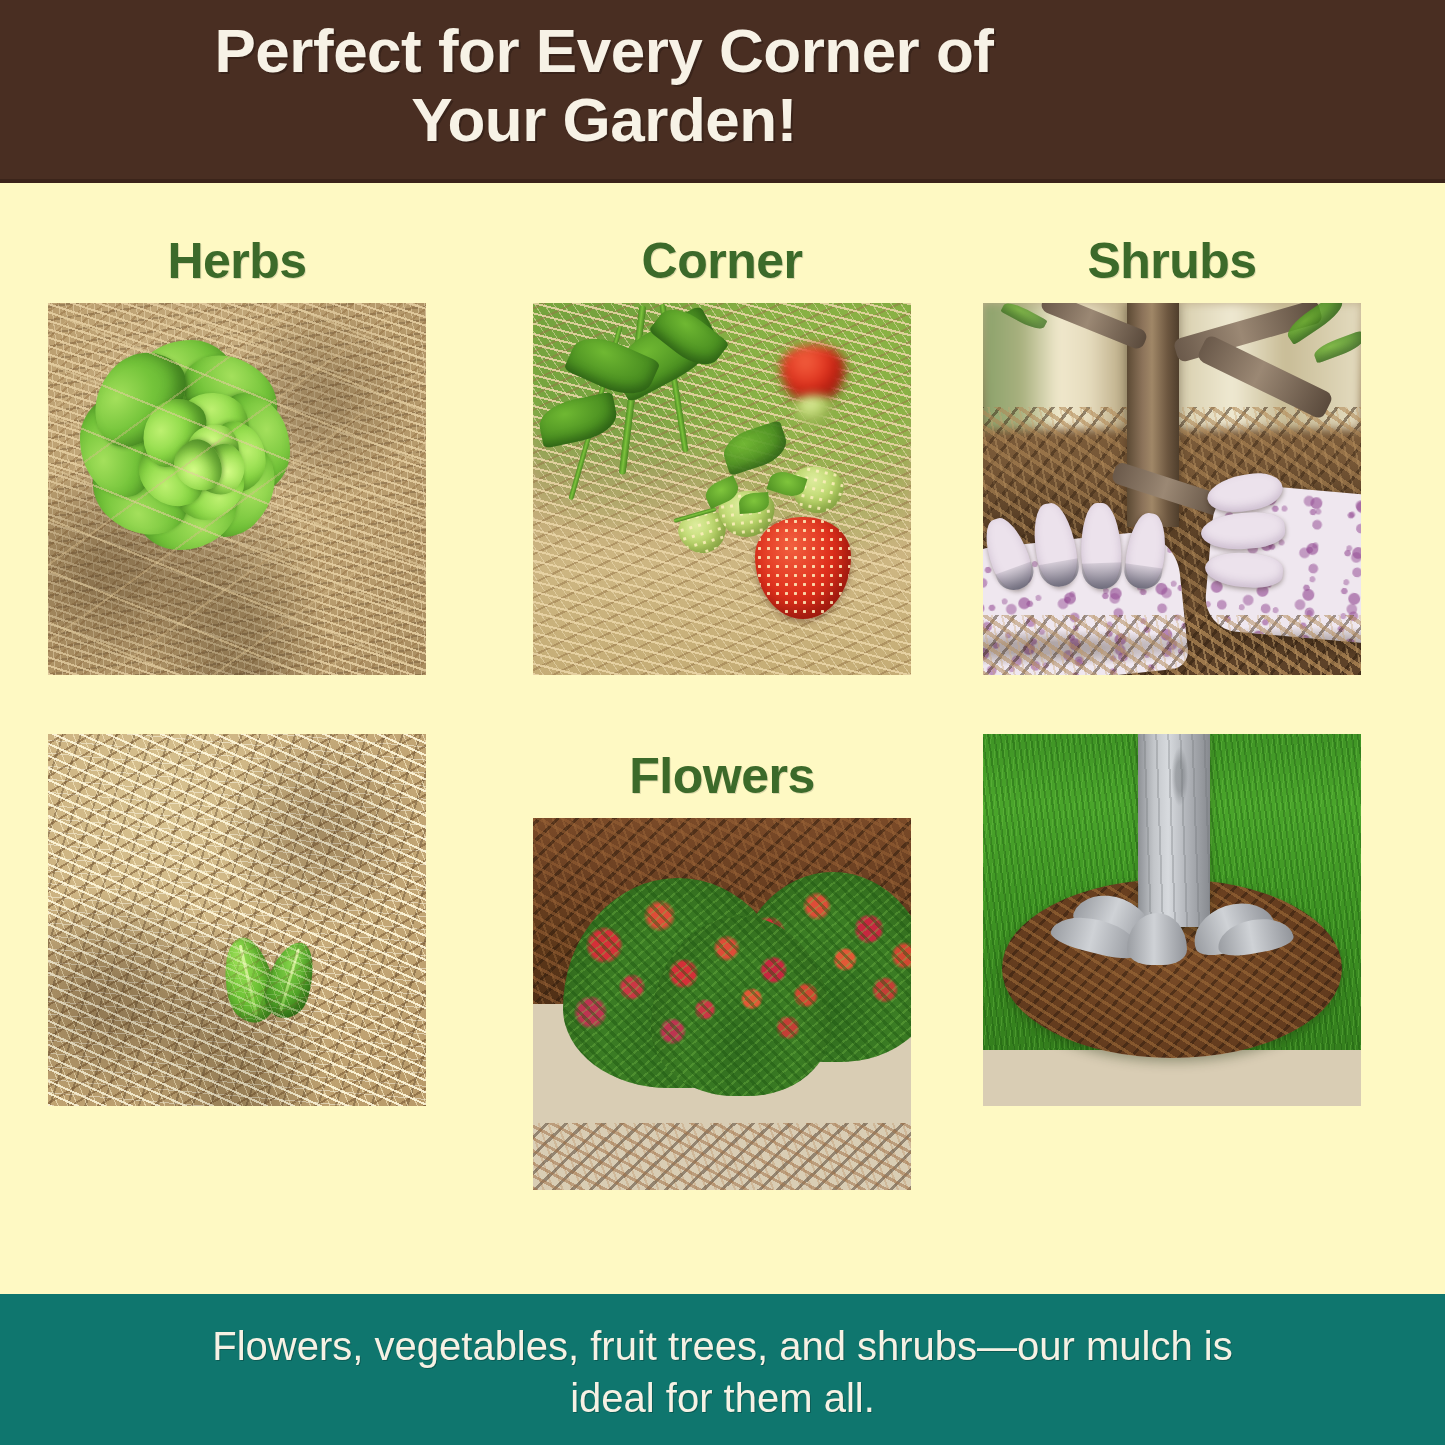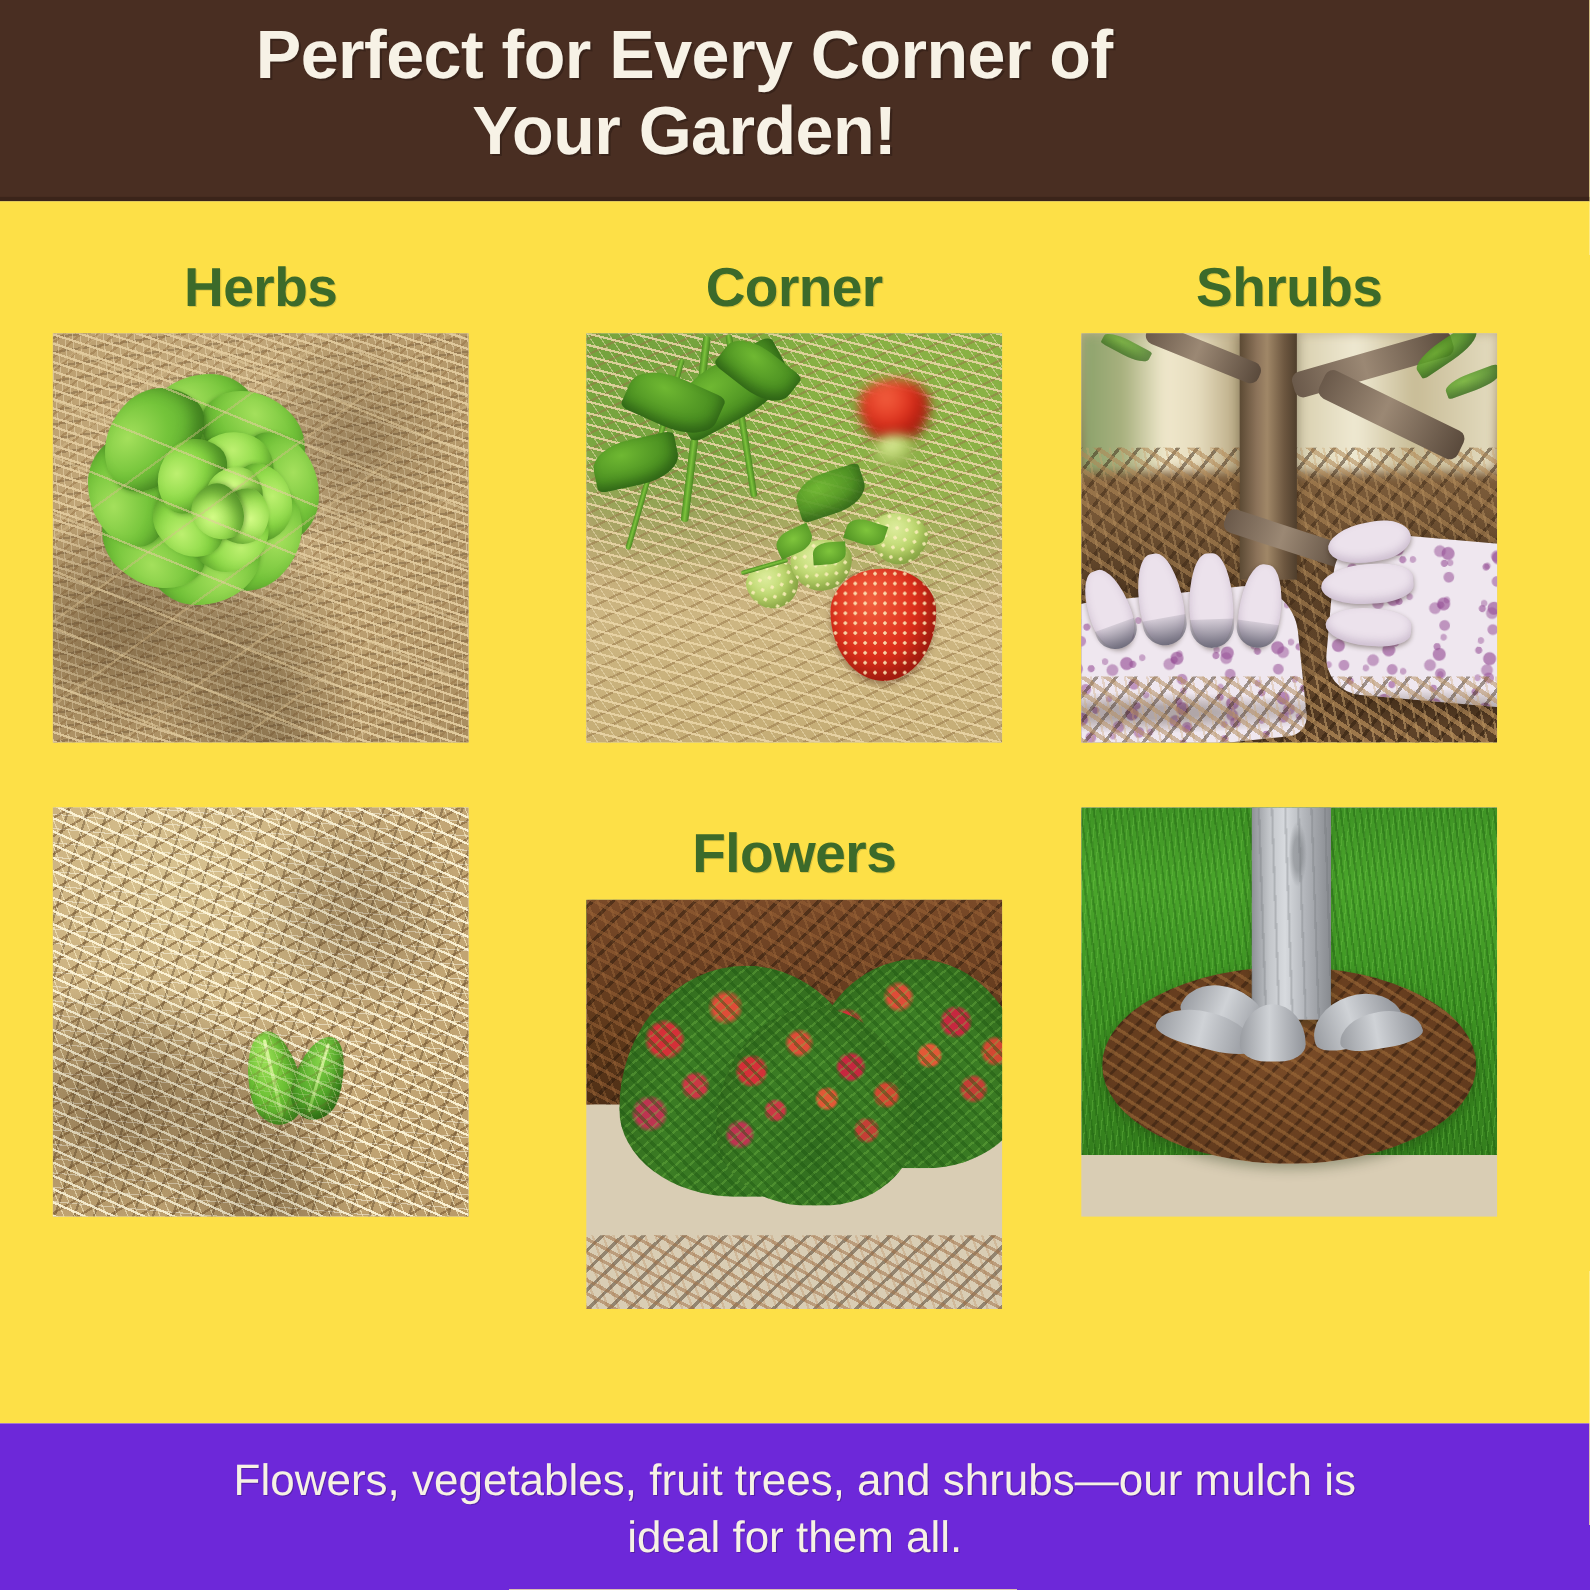--- a/index.html
+++ b/index.html
@@ -11,21 +11,21 @@
     position:relative;
   }
 
   
   .header {
     position:absolute; left:0; top:0; width:1445px; height:183px;
     background:#492E22;
     border-bottom:4px solid #3B241A;
   }
   .header-title {
-    position:absolute; left:32px; top:16px; width:1180px;
+    position:absolute; left:14px; top:16px; width:1180px;
     text-align:center;
     color:#F7F2E6;
     font-size:62px;
     line-height:1.12;
     font-weight:bold;
     letter-spacing:-0.5px;
     text-shadow:2px 2px 0 rgba(0,0,0,0.22);
     white-space:pre-line;
   }
 
@@ -37,21 +37,21 @@
     color:#F7F2E6; font-size:27px; font-weight:bold; letter-spacing:0.5px;
   }
   .logo-tag {
     position:absolute; left:0; top:78px; width:190px; text-align:center;
     color:#EDE6D8; font-size:10.5px; font-weight:bold; letter-spacing:1.6px;
   }
 
   
   .grid {
     position:absolute; left:0; top:183px; width:1445px; height:1111px;
-    background:#fde047;
+    background:#fef9c3;
   }
   .cell { position:absolute; width:378px; }
   .cell.c0 { left:48px; }
   .cell.c1 { left:533px; }
   .cell.c2 { left:983px; }
   .cell.r0 { top:36px; }
   .cell.r1 { top:551px; }
 
   .cell-label {
     height:84px; line-height:84px;
@@ -329,21 +329,21 @@
   }
   .tr-root {
     position:absolute;
     background:linear-gradient(90deg, #9a9da2, #cfd2d6 45%, #91949a);
     border-radius:50% 50% 40% 40% / 70% 70% 30% 30%;
   }
 
   
   .footer {
     position:absolute; left:0; top:1294px; width:1445px; height:151px;
-    background:#6d28d9;
+    background:#0f766e;
   }
   .footer-text {
     position:absolute; left:90px; top:26px; width:1265px;
     text-align:center;
     color:#F6F1E4;
     font-size:40px;
     line-height:1.3;
     white-space:pre-line;
     text-shadow:1px 1px 0 rgba(0,0,0,0.22);
   }

